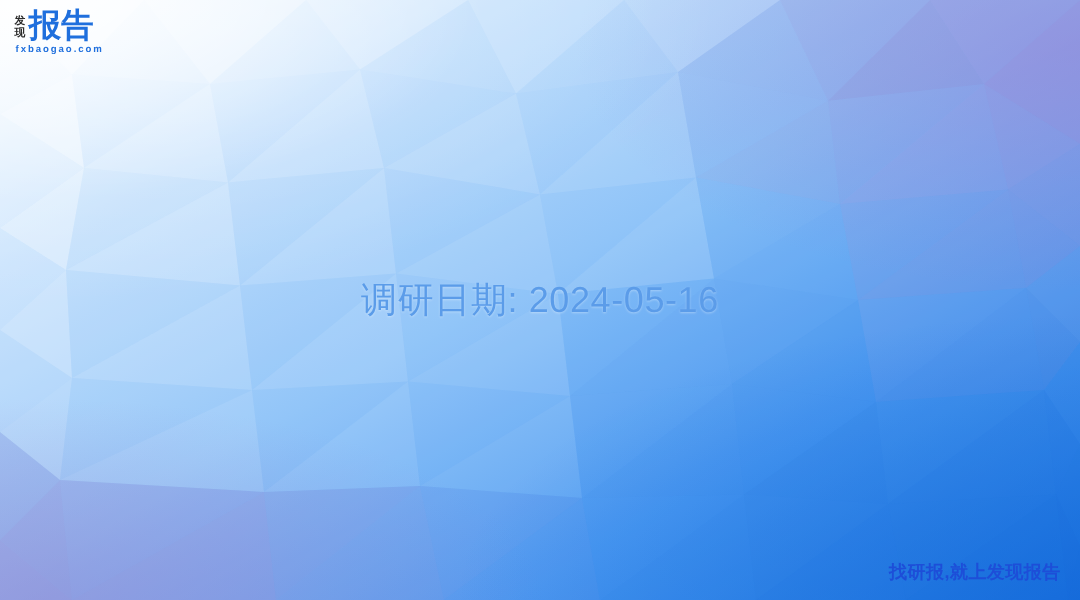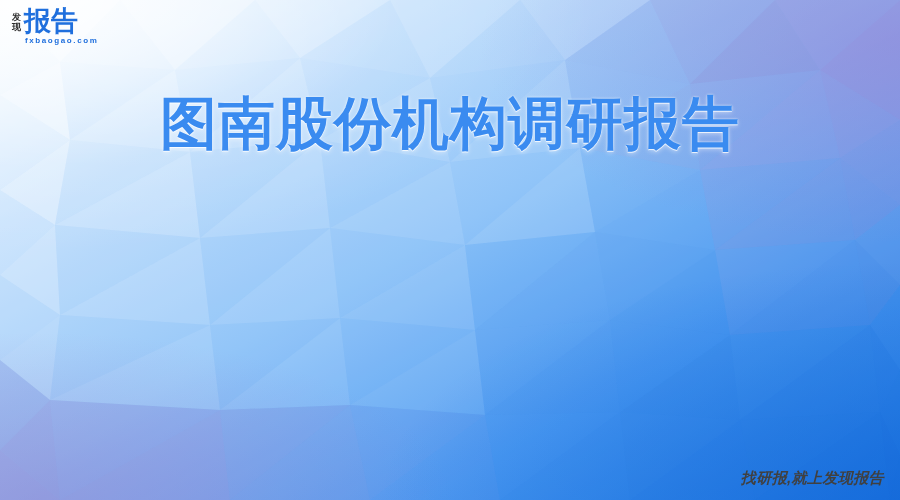--- a/index.html
+++ b/index.html
@@ -69,21 +69,21 @@
   }
   .logo-big {
     font-size: 27px;
     font-weight: 800;
     color: #1f6fdd;
     line-height: 26px;
     letter-spacing: 0px;
   }
   .logo-url {
     position: absolute;
-    left: 25px;
+    left: 13px;
     top: 36px;
     font-size: 8px;
     font-weight: 700;
     color: #1f6fdd;
     letter-spacing: 1.6px;
     font-family: "Liberation Sans", sans-serif;
   }
 
   
   .title {
@@ -120,22 +120,21 @@
     text-shadow: 0 1px 2px rgba(255,255,255,0.35);
   }
 
   
   .footer-mark {
     position: absolute;
     right: 16px;
     bottom: 12px;
     font-size: 15px;
     font-weight: 700;
-    font-style: italic;
-    color: #404040;
+    color: #1d4ed8;
     letter-spacing: 0.4px;
     line-height: 20px;
     white-space: nowrap;
   }
 </style>
 </head>
 <body>
 
 <div class="slide">
 
@@ -261,18 +260,18 @@
     <div class="logo-mark">
       <div class="logo-stack">
         <span>发</span>
         <span>现</span>
       </div>
       <div class="logo-big">报告</div>
     </div>
   </div>
   <div class="logo-url">fxbaogao.com</div>
 
-  <div class="title">图南股份机构调研报告</div>
-
+
+  <div class="subtitle">调研日期: 2024-05-16</div>
 
   <div class="footer-mark">找研报,就上发现报告</div>
 
 </div>
 
 </body></html>

